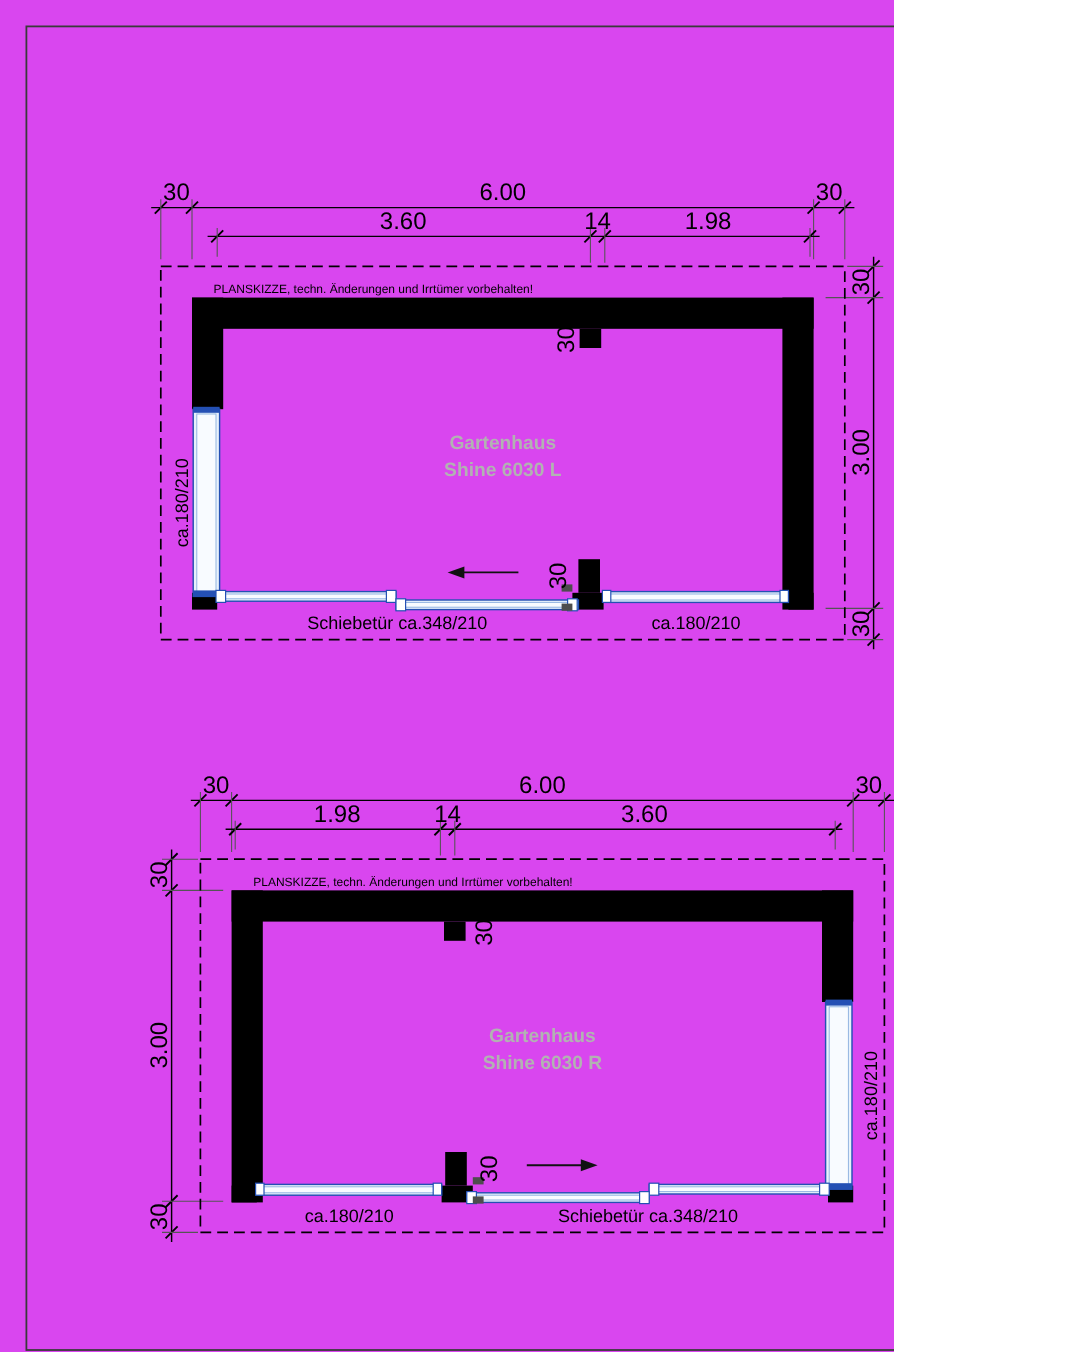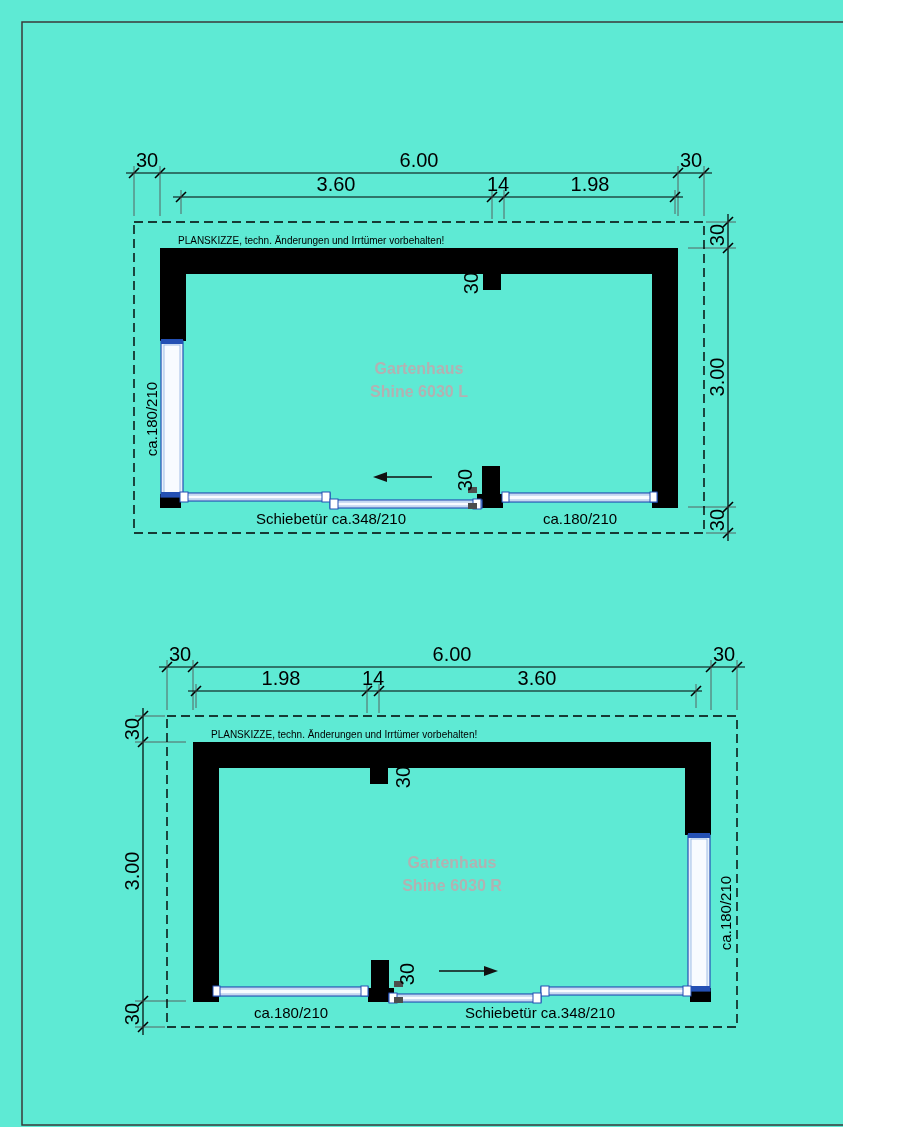--- a/index.html
+++ b/index.html
@@ -1,16 +1,16 @@
 <!DOCTYPE html>
 <html><head>
 <meta charset="utf-8">
 <style>
   html,body{margin:0;padding:0;background:#fff;}
-  .page{position:relative;width:843px;height:1127px;background:#5eead4;overflow:hidden;
+  .page{position:relative;width:745px;height:1127px;background:#d946ef;overflow:hidden;
         font-family:"Liberation Sans",sans-serif;text-decoration:underline;}
   svg{position:absolute;left:0;top:0;}
   .frame{fill:none;stroke:#3a3a3a;stroke-width:1.5;}
   .dimline{stroke:#000;stroke-width:1.2;fill:none;}
   .tick{stroke:#000;stroke-width:1.6;}
   .ext{stroke:#555;stroke-width:0.9;}
   .dash{fill:none;stroke:#000;stroke-width:1.4;stroke-dasharray:9 5;}
   .wall{fill:#000;}
   .glz{fill:#e8f1fb;stroke:#2450b4;stroke-width:1.2;}
   .glzin{fill:#f8fbff;stroke:#8fb2e0;stroke-width:0.8;}

